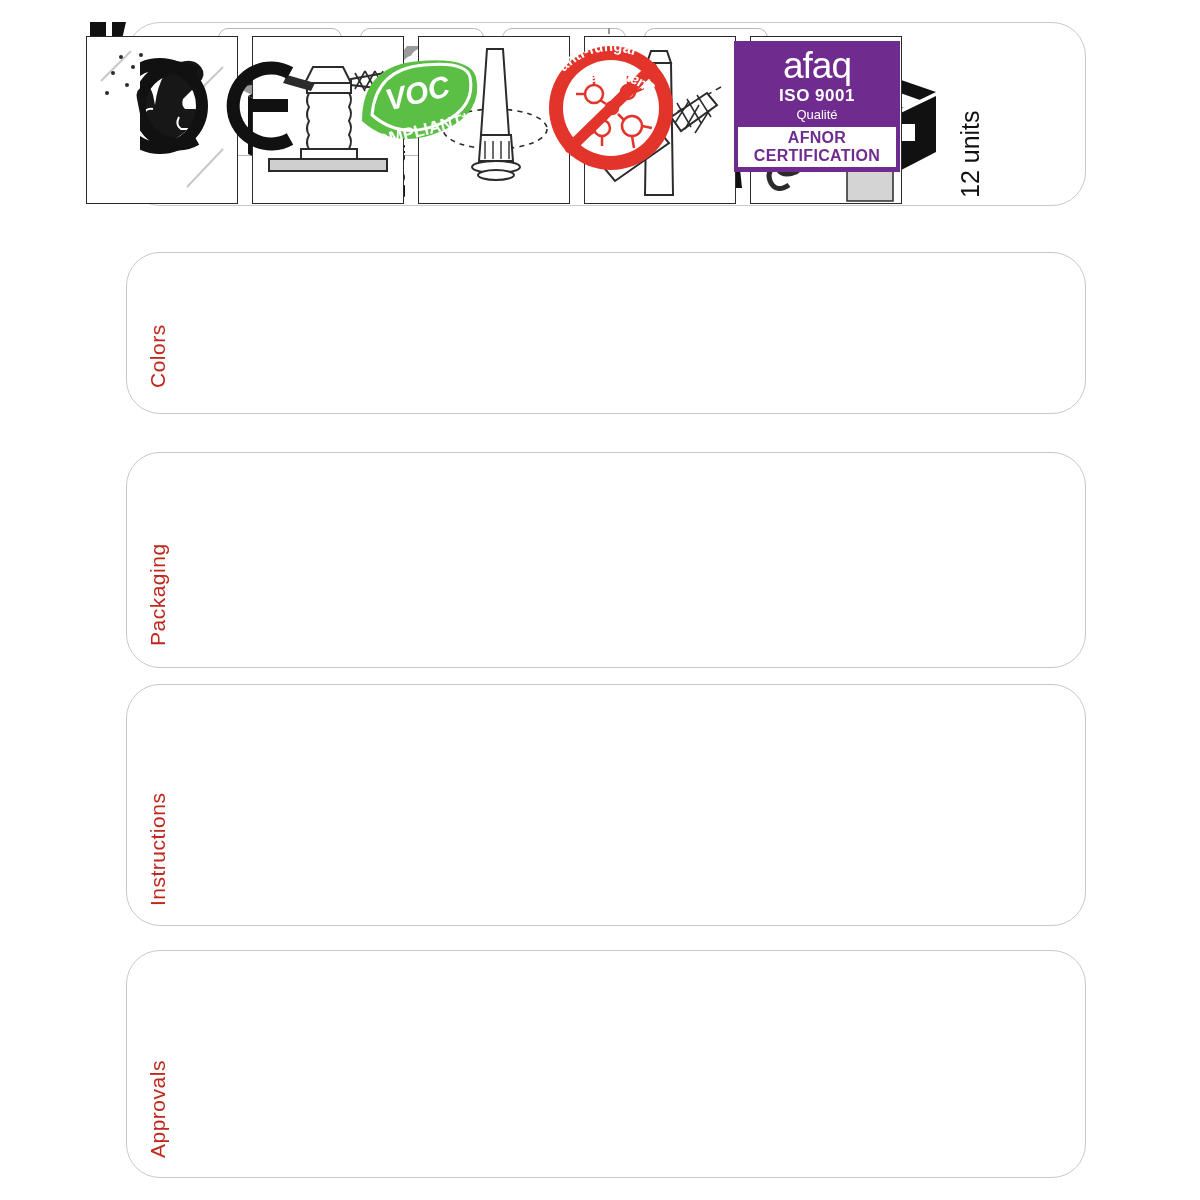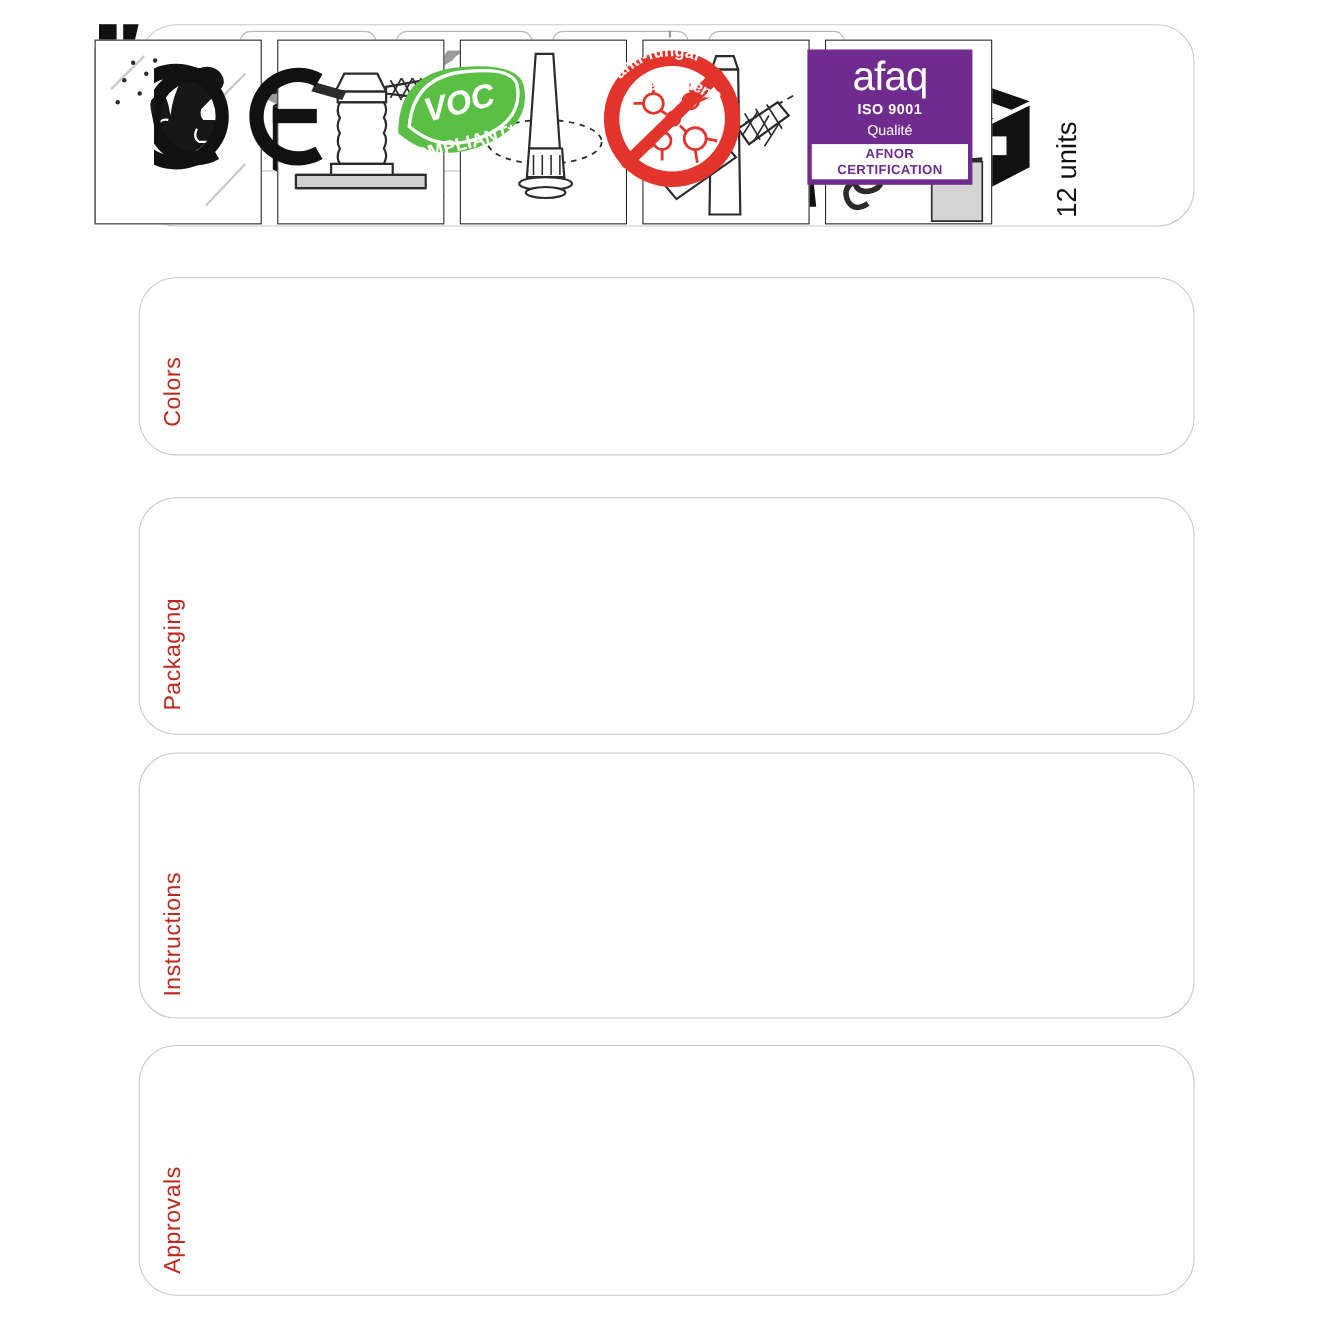--- a/index.html
+++ b/index.html
@@ -175,50 +175,50 @@
     left: 140px;
     top: 36px;
     display: flex;
     align-items: center;
     gap: 48px;
   }
   .ce-mark { width: 160px; height: 110px; }
   .voc { width: 140px; height: 110px; }
   .antifungal { width: 150px; height: 140px; }
   .afaq {
-    width: 150px;
+    width: 166px;
     background: #6f2c8e;
     color: #fff;
     text-align: center;
     padding: 6px 4px 5px 4px;
     box-sizing: border-box;
   }
   .afaq .a-main {
     font-size: 37px;
     line-height: 38px;
     letter-spacing: -1px;
     font-family: "Liberation Sans", sans-serif;
   }
   .afaq .a-iso {
-    font-size: 13px;
+    font-size: 17px;
     font-weight: bold;
     letter-spacing: 0.5px;
     line-height: 22px;
   }
   .afaq .a-qual {
     font-size: 13px;
     line-height: 16px;
     font-style: normal;
     text-align: center;
   }
   .afaq .a-foot {
     margin-top: 4px;
     background: #fff;
     color: #6f2c8e;
-    font-size: 12px;
+    font-size: 16px;
     letter-spacing: 0.3px;
     padding: 2px 0 2px 0;
     font-weight: bold;
   }
   .nowrap { white-space: nowrap; }
 </style>
 </head>
 <body>
 
 <div class="sheet">

